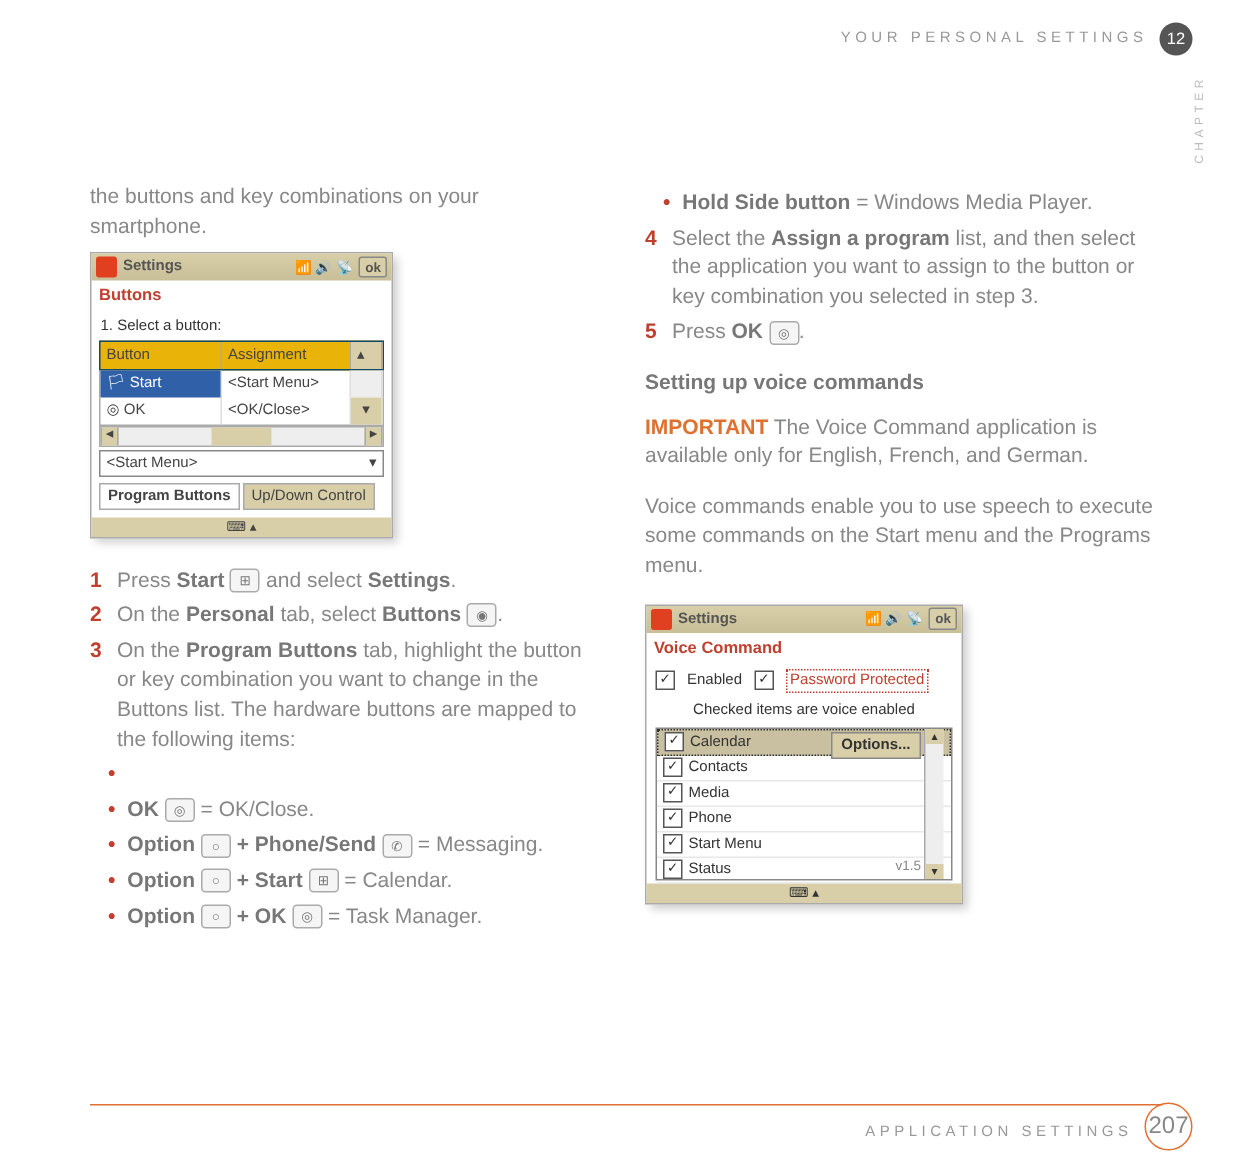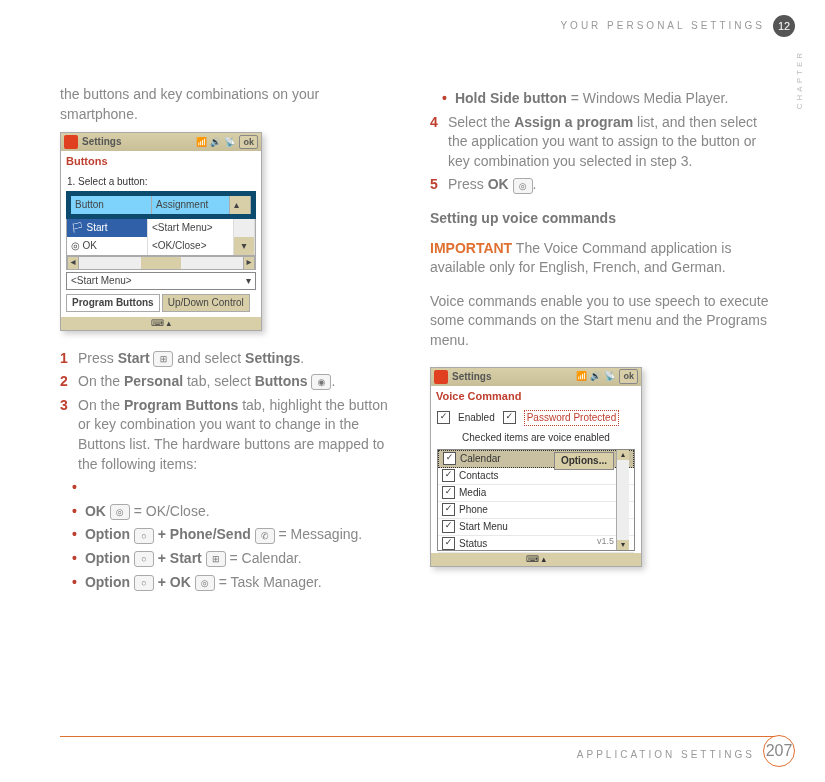--- a/index.html
+++ b/index.html
@@ -55,20 +55,21 @@
     left: 60px;
     width: 710px;
     display: flex;
     gap: 30px;
   }
   .col {
     flex: 1;
     font-size: 14px;
     line-height: 1.4;
     color: #888;
+    margin-top: 36px;
   }
   b { color: #777; font-weight: bold; }
   .icon-box {
     display: inline-block;
     width: 18px;
     height: 14px;
     border: 1px solid #aaa;
     border-radius: 3px;
     vertical-align: middle;
     background: #f5f5f5;
@@ -98,21 +99,21 @@
   .titlebar .flag {
     width: 14px; height: 14px; background:#e04020; border-radius:2px;
     display:inline-block;
   }
   .titlebar .title-text { font-weight: bold; flex:1; }
   .titlebar .status-icons { display:flex; gap:3px; color:#555; font-size:9px; }
   .titlebar .okbtn { background:#d8cfa8; border:1px solid #888; font-size:9px; padding:0 3px; border-radius:2px; font-weight:bold; }
   .screen1-body { width: 200px; font-size:10px; color:#444; }
   .section-label { color:#c04030; font-weight:bold; font-size:11px; padding:3px 5px; }
   .tiny-label { padding: 2px 6px; font-size:10px; color:#333; }
-  .table-hdr { display:flex; background:#7dd3fc; font-size:10px; border:5px solid #0c4a6e; margin: 0 5px; }
+  .table-hdr { display:flex; background:#eab308; font-size:10px; border:1px solid #0c4a6e; margin: 0 5px; }
   .table-hdr > div { padding:2px 4px; border-right:1px solid #aaa; }
   .table-row { display:flex; font-size:10px; border-left:1px solid #aaa; border-right:1px solid #aaa; margin:0 5px; }
   .table-row > div { padding:2px 4px; border-right:1px solid #ddd; white-space:nowrap; overflow:hidden; }
   .table-row .selected { background:#3060a8; color:#fff; }
   .dropdown { margin:2px 5px; border:1px solid #888; font-size:10px; padding:1px 4px; display:flex; justify-content:space-between; background:#fff; }
   .tabs { display:flex; gap:2px; margin:4px 5px 5px; font-size:10px; }
   .tab { border:1px solid #aaa; padding:1px 5px; background:#d8cfa8; }
   .tab.sel { background:#fff; font-weight:bold; }
   .scrollbar-h { height:12px; margin:0 5px 2px; border:1px solid #aaa; background:#eee; display:flex; }
   .scrollbar-h .thumb{ width:40px; background:#d8cfa8; margin:0 auto;}

